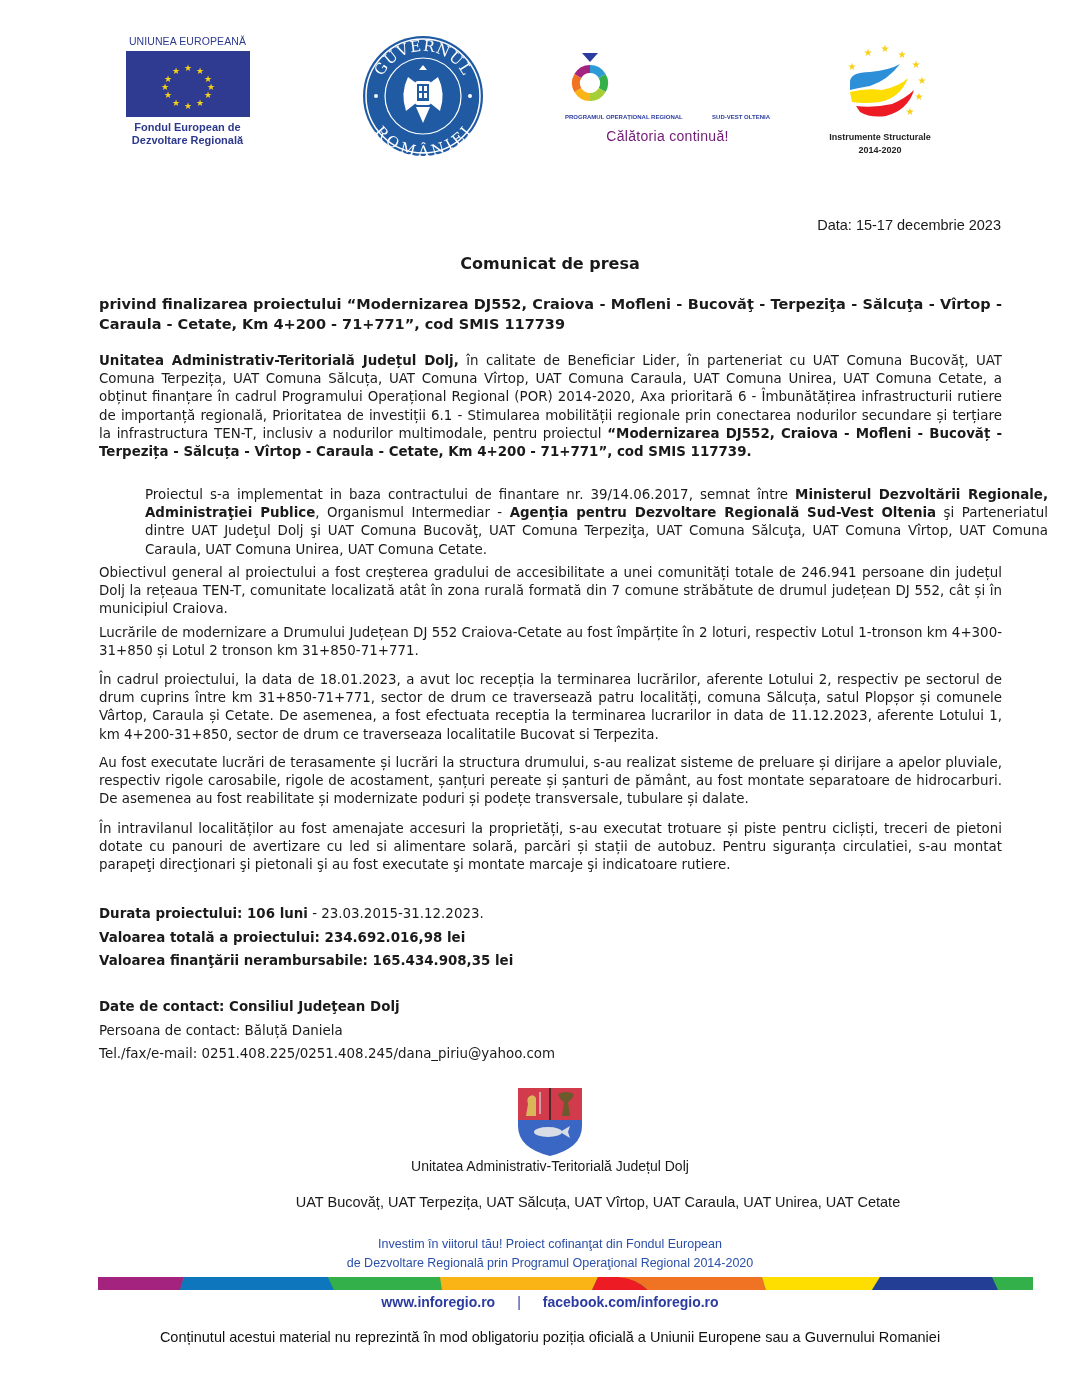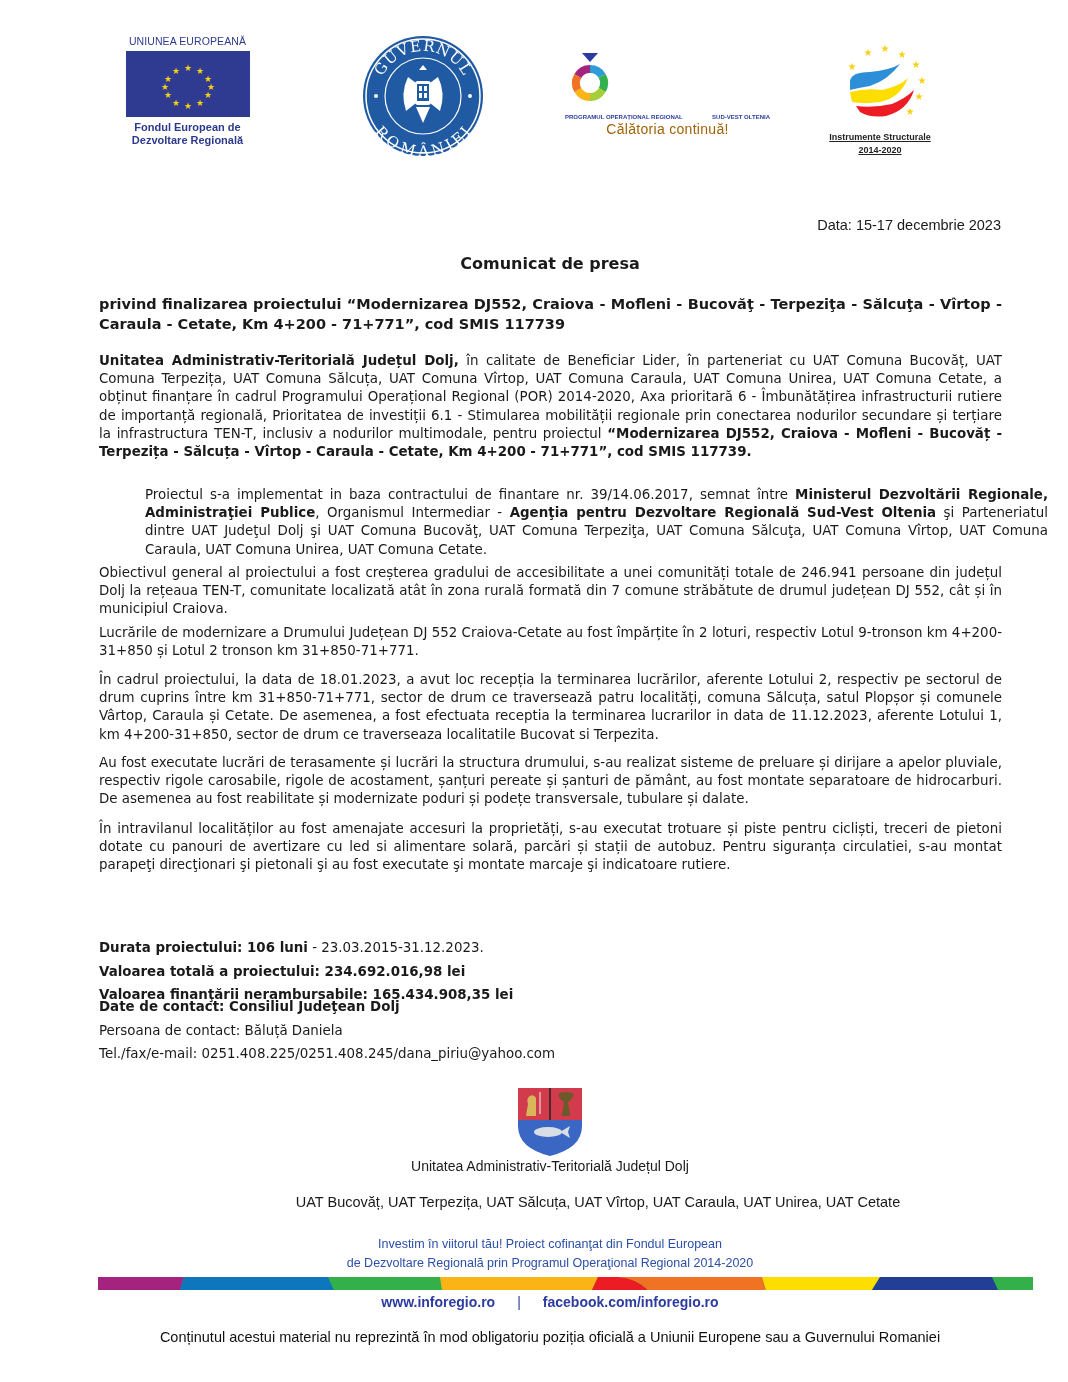--- a/index.html
+++ b/index.html
@@ -12,34 +12,34 @@
   .eu-logo { left: 120px; top: 35px; width: 135px; text-align: center; }
   .eu-top { font-family: "Liberation Sans", sans-serif; font-weight: normal; font-size: 10.5px; color: #2d3a8c; letter-spacing: 0.1px; white-space: nowrap; }
   .eu-flag { width: 124px; height: 66px; background: #2e3b91; margin: 4px auto 4px; position: relative; }
   .eu-bottom { font-family: "Liberation Sans", sans-serif; font-weight: bold; font-size: 11px; color: #2d3a8c; line-height: 13px; }
 
   .gov-logo { left: 360px; top: 33px; width: 126px; height: 126px; }
 
   .regio-logo { left: 565px; top: 50px; width: 205px; }
   .regio-word { font-family: "Liberation Sans", sans-serif; font-weight: bold; font-size: 60px; color: #2b3b9f; letter-spacing: -2px; line-height: 58px; position: relative; }
   .regio-sub { display: flex; justify-content: space-between; font-family: "Liberation Sans", sans-serif; font-size: 6px; font-weight: bold; color: #2b3b9f; margin-top: 2px; }
-  .regio-slogan { font-family: "Liberation Sans", sans-serif; font-size: 14px; color: #a16207; text-align: center; margin-top: 1px; letter-spacing: 0.3px; }
+  .regio-slogan { font-family: "Liberation Sans", sans-serif; font-size: 14px; color: #701a75; text-align: center; margin-top: 8px; letter-spacing: 0.3px; }
 
   .is-logo { left: 820px; top: 42px; width: 120px; text-align: center; }
-  .is-caption { font-family: "Liberation Sans", sans-serif; font-weight: bold; font-size: 9px; color: #222; line-height: 11px; margin-top: 2px; text-decoration: underline; }
+  .is-caption { font-family: "Liberation Sans", sans-serif; font-weight: bold; font-size: 9px; color: #222; line-height: 11px; margin-top: 2px; }
 
   
   .date-line { right: 67px; top: 217px; font-family: "Liberation Sans", sans-serif; font-size: 14.5px; color: #1a1a1a; }
   .doc-title { left: 0; width: 1100px; top: 254px; text-align: center; font-family: "DejaVu Sans", sans-serif; font-weight: bold; font-size: 16px; }
   .doc-subtitle { left: 99px; width: 903px; top: 294px; font-family: "DejaVu Sans", sans-serif; font-weight: bold; font-size: 14.5px; line-height: 20px; text-align: justify; }
 
   .para { left: 99px; width: 903px; font-size: 13.4px; line-height: 18.2px; text-align: justify; font-family: "DejaVu Sans", sans-serif; color: #1a1a1a; }
   .para b { font-weight: bold; }
 
-  .facts { left: 99px; top: 902px; font-size: 13.4px; line-height: 23.5px; margin-top: 34px; }
+  .facts { left: 99px; top: 902px; font-size: 13.4px; line-height: 23.5px; }
   .facts div { white-space: nowrap; }
   .contact { left: 99px; top: 995px; font-size: 13.4px; line-height: 23.5px; }
   .contact div { white-space: nowrap; }
 
   .dolj-crest { left: 514px; top: 1086px; width: 72px; height: 72px; }
   .footer-uat-title { left: 0; width: 1100px; top: 1158px; text-align: center; font-family: "Liberation Sans", sans-serif; font-size: 14px; }
   .footer-uat-list { left: 0; width: 1196px; top: 1194px; text-align: center; font-family: "Liberation Sans", sans-serif; font-size: 14.5px; }
 
   .invest { left: 0; width: 1100px; top: 1235px; text-align: center; font-family: "Liberation Sans", sans-serif; font-size: 12.5px; color: #2b4fa8; line-height: 19px; }
 
@@ -156,21 +156,21 @@
 <div class="abs para" style="top: 352px;">
   <b>Unitatea Administrativ-Teritorială Județul Dolj,</b><span> în calitate de Beneficiar Lider, în parteneriat cu UAT  Comuna Bucovăț, UAT Comuna Terpezița, UAT Comuna Sălcuța, UAT Comuna Vîrtop, UAT Comuna Caraula, UAT Comuna Unirea, UAT Comuna Cetate, a obținut finanțare în cadrul Programului Operațional Regional (POR) 2014-2020, Axa prioritară 6 -  Îmbunătățirea infrastructurii rutiere de importanță regională, Prioritatea de investiții 6.1 - Stimularea mobilității regionale prin conectarea nodurilor secundare și terțiare la infrastructura TEN-T, inclusiv a nodurilor multimodale, pentru proiectul </span><b>“Modernizarea DJ552, Craiova - Mofleni - Bucovăț - Terpezița - Sălcuța - Vîrtop - Caraula - Cetate, Km 4+200 - 71+771”, cod SMIS 117739.</b>
 </div>
 
 <div class="abs para" style="top: 486px; margin-left: 46px;">
   <span>Proiectul s-a implementat in baza contractului de finantare nr. 39/14.06.2017, semnat între </span><b>Ministerul Dezvoltării Regionale, Administraţiei Publice</b><span>, Organismul Intermediar - </span><b>Agenţia pentru Dezvoltare Regională Sud-Vest Oltenia</b><span> şi Parteneriatul dintre UAT Judeţul Dolj şi UAT Comuna Bucovăţ, UAT Comuna Terpeziţa, UAT Comuna Sălcuţa, UAT Comuna Vîrtop, UAT Comuna Caraula, UAT Comuna Unirea, UAT Comuna Cetate.</span>
 </div>
 
 <div class="abs para" style="top: 564px;">Obiectivul general al proiectului a fost creșterea gradului de accesibilitate a unei comunități totale de 246.941 persoane din județul Dolj la rețeaua TEN-T, comunitate localizată atât în zona rurală formată din 7 comune străbătute de drumul județean DJ 552, cât și în municipiul Craiova.</div>
 
-<div class="abs para" style="top: 624px;">Lucrările de modernizare a Drumului Județean DJ 552 Craiova-Cetate au fost împărțite în 2 loturi, respectiv Lotul 9-tronson km 4+200-31+850  și Lotul 2 tronson km 31+850-71+771.</div>
+<div class="abs para" style="top: 624px;">Lucrările de modernizare a Drumului Județean DJ 552 Craiova-Cetate au fost împărțite în 2 loturi, respectiv Lotul 1-tronson km 4+300-31+850  și Lotul 2 tronson km 31+850-71+771.</div>
 
 <div class="abs para" style="top: 671px;">În cadrul proiectului, la data de 18.01.2023, a avut loc recepția la terminarea lucrărilor, aferente Lotului 2, respectiv pe sectorul de drum cuprins între km 31+850-71+771, sector de drum ce traversează patru localități, comuna Sălcuța, satul Plopșor și comunele Vârtop, Caraula și Cetate. De asemenea, a fost efectuata receptia la terminarea lucrarilor in data de 11.12.2023, aferente Lotului 1, km  4+200-31+850, sector de drum ce traverseaza localitatile Bucovat si Terpezita.</div>
 
 <div class="abs para" style="top: 754px;">Au fost executate lucrări de terasamente și lucrări la structura drumului, s-au realizat sisteme de preluare și dirijare a apelor pluviale, respectiv rigole carosabile, rigole de acostament, șanțuri pereate și șanturi de pământ, au fost montate separatoare de hidrocarburi. De asemenea au fost reabilitate și modernizate poduri și podețe transversale, tubulare și dalate.</div>
 
 <div class="abs para" style="top: 820px;">În intravilanul localităților au fost amenajate accesuri la proprietăți, s-au executat trotuare și piste pentru cicliști, treceri de pietoni dotate cu panouri de avertizare cu led si alimentare solară, parcări și stații de autobuz. Pentru siguranța circulatiei, s-au montat parapeţi direcţionari şi pietonali şi au fost executate şi montate marcaje şi indicatoare rutiere.</div>
 
 <div class="abs facts">
   <div><b>Durata proiectului: 106 luni</b><span> - 23.03.2015-31.12.2023.</span></div>
   <div><b>Valoarea totală a proiectului: 234.692.016,98 lei</b></div>

